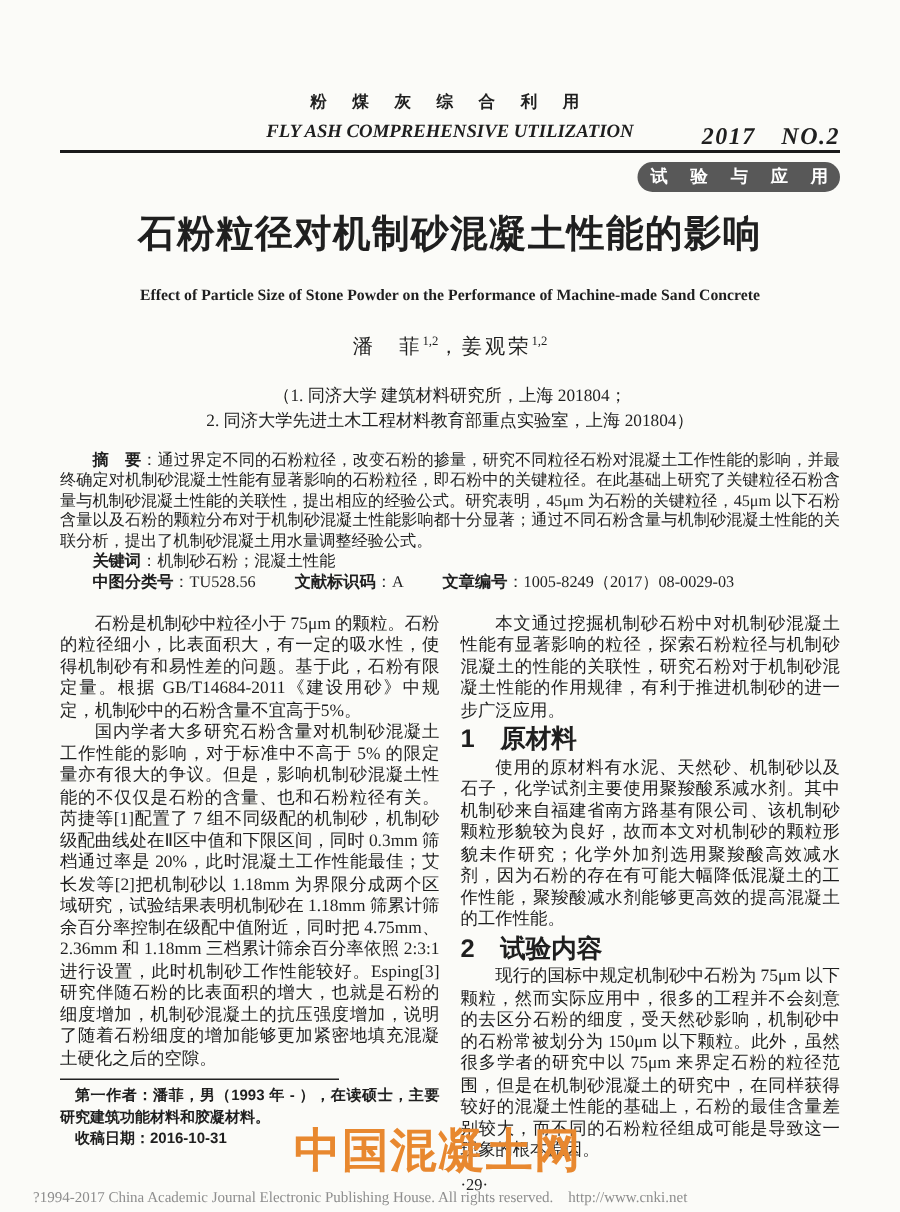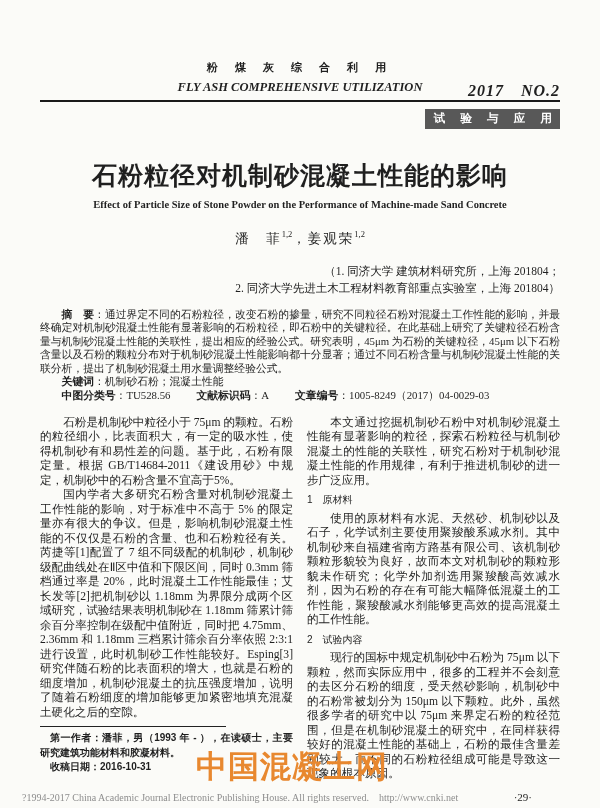--- a/index.html
+++ b/index.html
@@ -11,48 +11,48 @@
   .hei{font-family:"Liberation Sans", sans-serif;}
   .page{padding:60px 40px 0 40px;}
 
   
   .journal-cn{text-align:center;font-size:11px;font-weight:bold;letter-spacing:7px;}
   .header-row{position:relative;text-align:center;margin-top:5px;font-size:12.5px;font-weight:bold;font-style:italic;}
   .issue{position:absolute;right:0;top:1px;font-size:16px;letter-spacing:1px;}
   .rule{border-bottom:2.5px solid #1a1a1a;margin-top:5px;}
   .badge-row{text-align:right;margin-top:6px;height:19px;}
   .badge{display:inline-block;background:#585858;color:#fff;font-size:11.5px;
-         letter-spacing:6px;padding:2px 2px 3px 9px;font-weight:bold;}
+         letter-spacing:6px;padding:2px 2px 3px 9px;font-weight:bold;border-radius:10px;}
 
   
-  .title-cn{text-align:center;font-size:25px;font-weight:bold;margin-top:32px;letter-spacing:1px;}
-  .title-en{text-align:center;font-size:10.5px;font-weight:bold;margin-top:7px;}
+  .title-cn{text-align:center;font-size:25px;font-weight:bold;margin-top:12px;letter-spacing:1px;}
+  .title-en{text-align:center;font-size:10.5px;font-weight:bold;margin-top:20px;}
   .authors{text-align:center;margin-top:19px;font-size:13.5px;letter-spacing:2px;}
   .authors sup{font-size:8.5px;letter-spacing:0;}
-  .affils{text-align:right;font-size:11.5px;line-height:17px;margin-top:15px;}
+  .affils{text-align:center;font-size:11.5px;line-height:17px;margin-top:15px;}
 
   
   .abstract{margin-top:11px;font-size:10.8px;line-height:13.6px;text-align:justify;}
   .abstract p{margin:0;text-indent:2em;}
   .b{font-weight:bold;}
   .meta-line{margin-top:3px;text-indent:2em;font-size:10.8px;}
   .gap{margin-right:26px;}
 
   
   .columns{display:flex;gap:14px;margin-top:13px;}
   .col{width:253px;font-size:11.6px;line-height:14.5px;text-align:justify;}
   .col p{margin:0;text-indent:2em;}
-  .sec-head{font-weight:normal;font-size:10px;margin:5px 0 4px 0;}
+  .sec-head{font-weight:bold;font-size:17px;margin:5px 0 4px 0;}
 
   
   .fn-rule{width:186px;border-top:1.5px solid #222;margin-top:6px;}
   .footnote{font-size:10px;line-height:14.5px;font-weight:bold;margin-top:4px;text-align:justify;}
   .footnote p{margin:0;text-indent:1em;}
 
-  .page-number{text-align:right;font-size:11px;margin-top:8px;padding-right:28px;}
+  .page-number{font-size:11px;margin-top:8px;padding-right:28px;}
 
   
   .watermark{position:absolute;left:0;right:16px;bottom:20px;text-align:center;
              font-size:31px;font-weight:bold;color:#e8882f;letter-spacing:1px;}
   .copyright{position:absolute;left:22px;bottom:3px;font-size:10px;color:#8d8d8d;}
 </style>
 </head>
 <body>
 
 <div class="page">
@@ -75,21 +75,21 @@
   </div>
 
   <div class="affils">
     <div>（1. 同济大学 建筑材料研究所，上海 201804；</div>
     <div>2. 同济大学先进土木工程材料教育部重点实验室，上海 201804）</div>
   </div>
 
   <div class="abstract">
     <p><span class="b hei">摘　要</span><span>：通过界定不同的石粉粒径，改变石粉的掺量，研究不同粒径石粉对混凝土工作性能的影响，并最终确定对机制砂混凝土性能有显著影响的石粉粒径，即石粉中的关键粒径。在此基础上研究了关键粒径石粉含量与机制砂混凝土性能的关联性，提出相应的经验公式。研究表明，45μm 为石粉的关键粒径，45μm 以下石粉含量以及石粉的颗粒分布对于机制砂混凝土性能影响都十分显著；通过不同石粉含量与机制砂混凝土性能的关联分析，提出了机制砂混凝土用水量调整经验公式。</span></p>
     <p class="meta-line"><span class="b hei">关键词</span><span>：机制砂石粉；混凝土性能</span></p>
-    <p class="meta-line"><span class="b hei">中图分类号</span><span class="gap">：TU528.56</span><span class="b hei">文献标识码</span><span class="gap">：A</span><span class="b hei">文章编号</span><span>：1005-8249（2017）04-0029-03</span></p>
+    <p class="meta-line"><span class="b hei">中图分类号</span><span class="gap">：TU528.56</span><span class="b hei">文献标识码</span><span class="gap">：A</span><span class="b hei">文章编号</span><span>：1005-8249（2017）08-0029-03</span></p>
   </div>
 
   <div class="columns">
 
     <div class="col">
       <p>石粉是机制砂中粒径小于 75μm 的颗粒。石粉的粒径细小，比表面积大，有一定的吸水性，使得机制砂有和易性差的问题。基于此，石粉有限定量。根据 GB/T14684-2011《建设用砂》中规定，机制砂中的石粉含量不宜高于5%。</p>
       <p>国内学者大多研究石粉含量对机制砂混凝土工作性能的影响，对于标准中不高于 5% 的限定量亦有很大的争议。但是，影响机制砂混凝土性能的不仅仅是石粉的含量、也和石粉粒径有关。芮捷等[1]配置了 7 组不同级配的机制砂，机制砂级配曲线处在Ⅱ区中值和下限区间，同时 0.3mm 筛档通过率是 20%，此时混凝土工作性能最佳；艾长发等[2]把机制砂以 1.18mm 为界限分成两个区域研究，试验结果表明机制砂在 1.18mm 筛累计筛余百分率控制在级配中值附近，同时把 4.75mm、2.36mm 和 1.18mm 三档累计筛余百分率依照 2:3:1 进行设置，此时机制砂工作性能较好。Esping[3]研究伴随石粉的比表面积的增大，也就是石粉的细度增加，机制砂混凝土的抗压强度增加，说明了随着石粉细度的增加能够更加紧密地填充混凝土硬化之后的空隙。</p>
       <div class="fn-rule"></div>
       <div class="footnote hei">
         <p>第一作者：潘菲，男（1993 年 - ），在读硕士，主要研究建筑功能材料和胶凝材料。</p>

